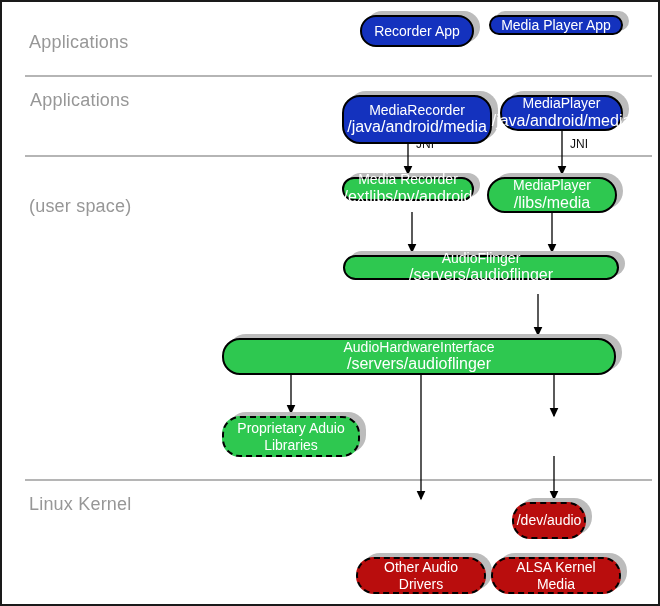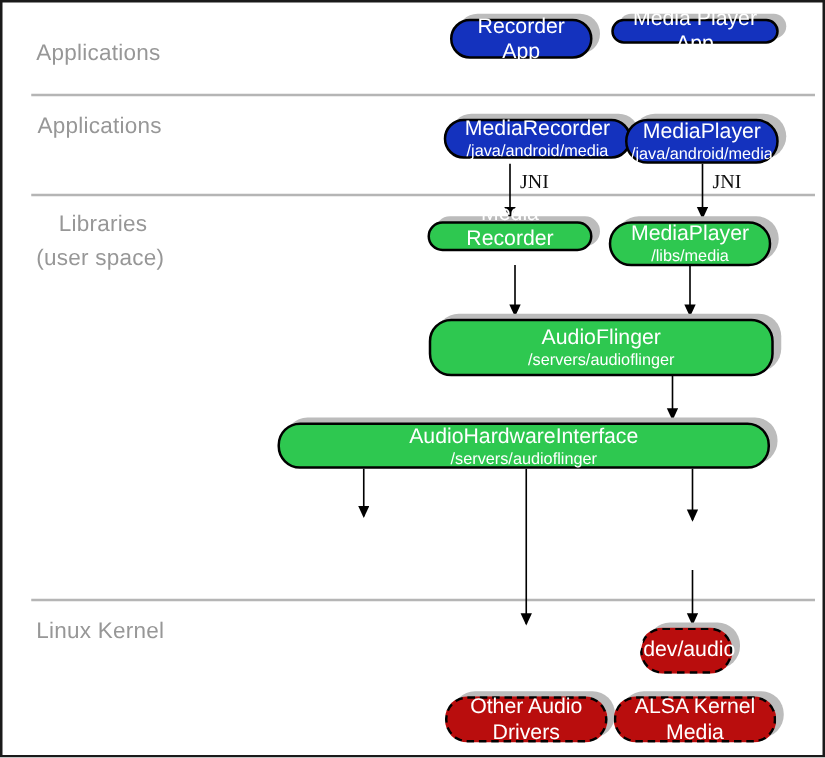--- a/index.html
+++ b/index.html
@@ -22,35 +22,34 @@
     color:var(--node-text,#ffffff);
     display:flex;flex-direction:column;align-items:center;justify-content:center;
     text-align:center;line-height:1.18;
     box-shadow:6px -4px 0 var(--shadow,#bcbcbc);
     padding:1px 6px;
   }
   .blue{background:var(--app-blue,#1432be);}
   .green{background:var(--lib-green,#2ec850);}
   .red{background:var(--kernel-red,#b90d0d);}
   .dashed{border-style:dashed;}
-  .t{font-size:17px;}
-  .s{font-size:13px;}
+  .t{font-size:14px;}
+  .s{font-size:16px;}
   .edge-label{
-    position:absolute;color:#111;font-size:16px;white-space:nowrap;font-family:Liberation Serif, serif;
+    position:absolute;color:#111;font-size:12px;white-space:nowrap;
   }
   #arrows{position:absolute;left:0;top:0;pointer-events:none;}
 </style>
 </head>
 <body>
 
 <div id="frame">
 
   <div class="layer-label" style="left:27px;top:30px">Applications</div>
   <div class="layer-label" style="left:28px;top:88px">Applications</div>
-  <div class="layer-label" style="left:45px;top:167px">Libraries</div>
   <div class="layer-label" style="left:27px;top:492px">Linux Kernel</div>
   <div class="layer-label" style="left:27px;top:194px">(user space)</div>
 
   <div class="sep" style="top:73px"></div>
   <div class="sep" style="top:153px"></div>
   <div class="sep" style="top:477px"></div>
 
   <svg id="arrows" width="656" height="602" viewBox="0 0 656 602">
     <defs>
       <marker id="ah" markerWidth="8" markerHeight="8" refX="6.5" refY="3.5" orient="auto">
@@ -71,44 +70,47 @@
   <div class="edge-label" style="left:414px;top:135px">JNI</div>
   <div class="edge-label" style="left:568px;top:135px">JNI</div>
 
   <div class="node blue" style="left:358px;top:13px;width:114px;height:32px">
     <div class="t">Recorder App</div>
   </div>
   <div class="node blue" style="left:487px;top:13px;width:134px;height:20px">
     <div class="t">Media Player App</div>
   </div>
 
-  <div class="node blue" style="left:353px;top:93px;width:150px;height:32px">
+  <div class="node blue" style="left:340px;top:93px;width:150px;height:49px">
     <div class="t">MediaRecorder</div>
     <div class="s">/java/android/media</div>
   </div>
   <div class="node blue" style="left:498px;top:93px;width:123px;height:36px">
     <div class="t">MediaPlayer</div>
     <div class="s">/java/android/media</div>
   </div>
 
   <div class="node green" style="left:340px;top:175px;width:132px;height:24px">
     <div class="t">Media Recorder</div>
     <div class="s">/extlibs/pv/android</div>
   </div>
   <div class="node green" style="left:485px;top:175px;width:130px;height:36px">
     <div class="t">MediaPlayer</div>
     <div class="s">/libs/media</div>
   </div>
-  <div class="node green" style="left:341px;top:253px;width:276px;height:46px">
+  <div class="node green" style="left:341px;top:253px;width:276px;height:25px">
     <div class="t">AudioFlinger</div>
     <div class="s">/servers/audioflinger</div>
   </div>
   <div class="node green" style="left:220px;top:336px;width:394px;height:37px">
     <div class="t">AudioHardwareInterface</div>
     <div class="s">/servers/audioflinger</div>
+  </div>
+  <div class="node green dashed" style="left:220px;top:414px;width:138px;height:41px">
+    <div class="t">Proprietary Aduio Libraries</div>
   </div>
 
   <div class="node red dashed" style="left:510px;top:500px;width:74px;height:37px">
     <div class="t">/dev/audio</div>
   </div>
   <div class="node red dashed" style="left:354px;top:555px;width:130px;height:37px">
     <div class="t">Other Audio Drivers</div>
   </div>
   <div class="node red dashed" style="left:489px;top:555px;width:130px;height:37px">
     <div class="t">ALSA Kernel Media</div>

